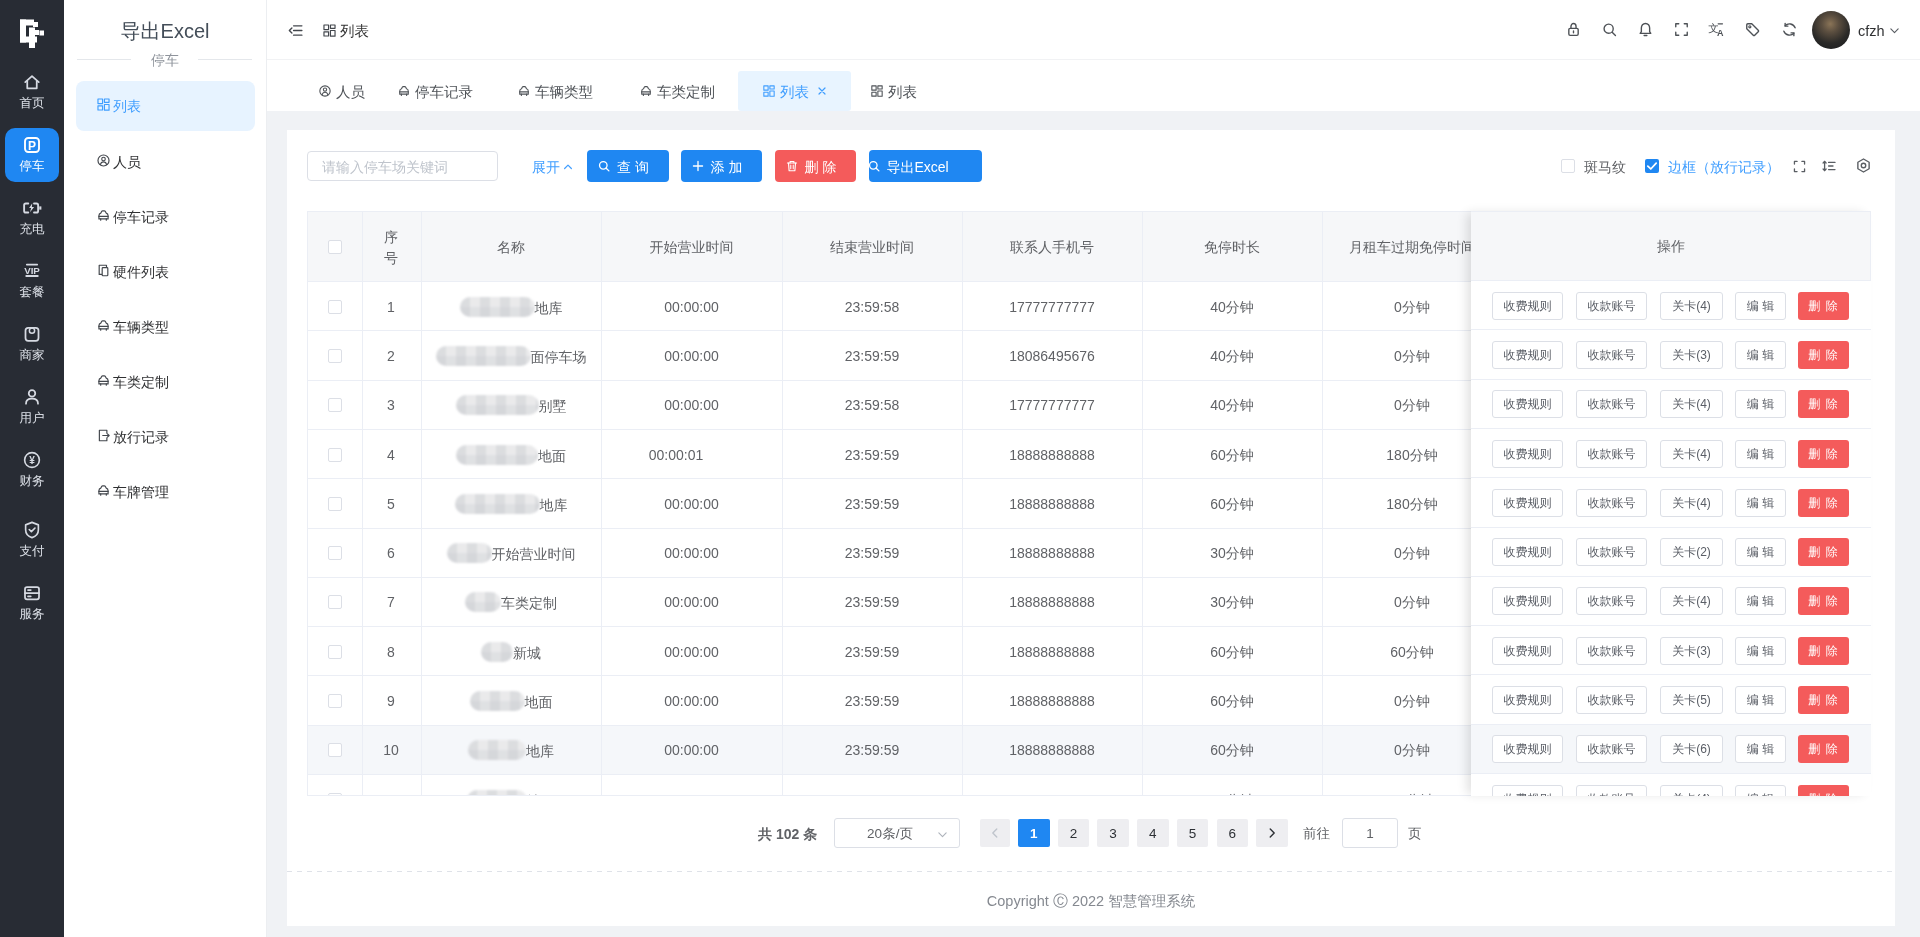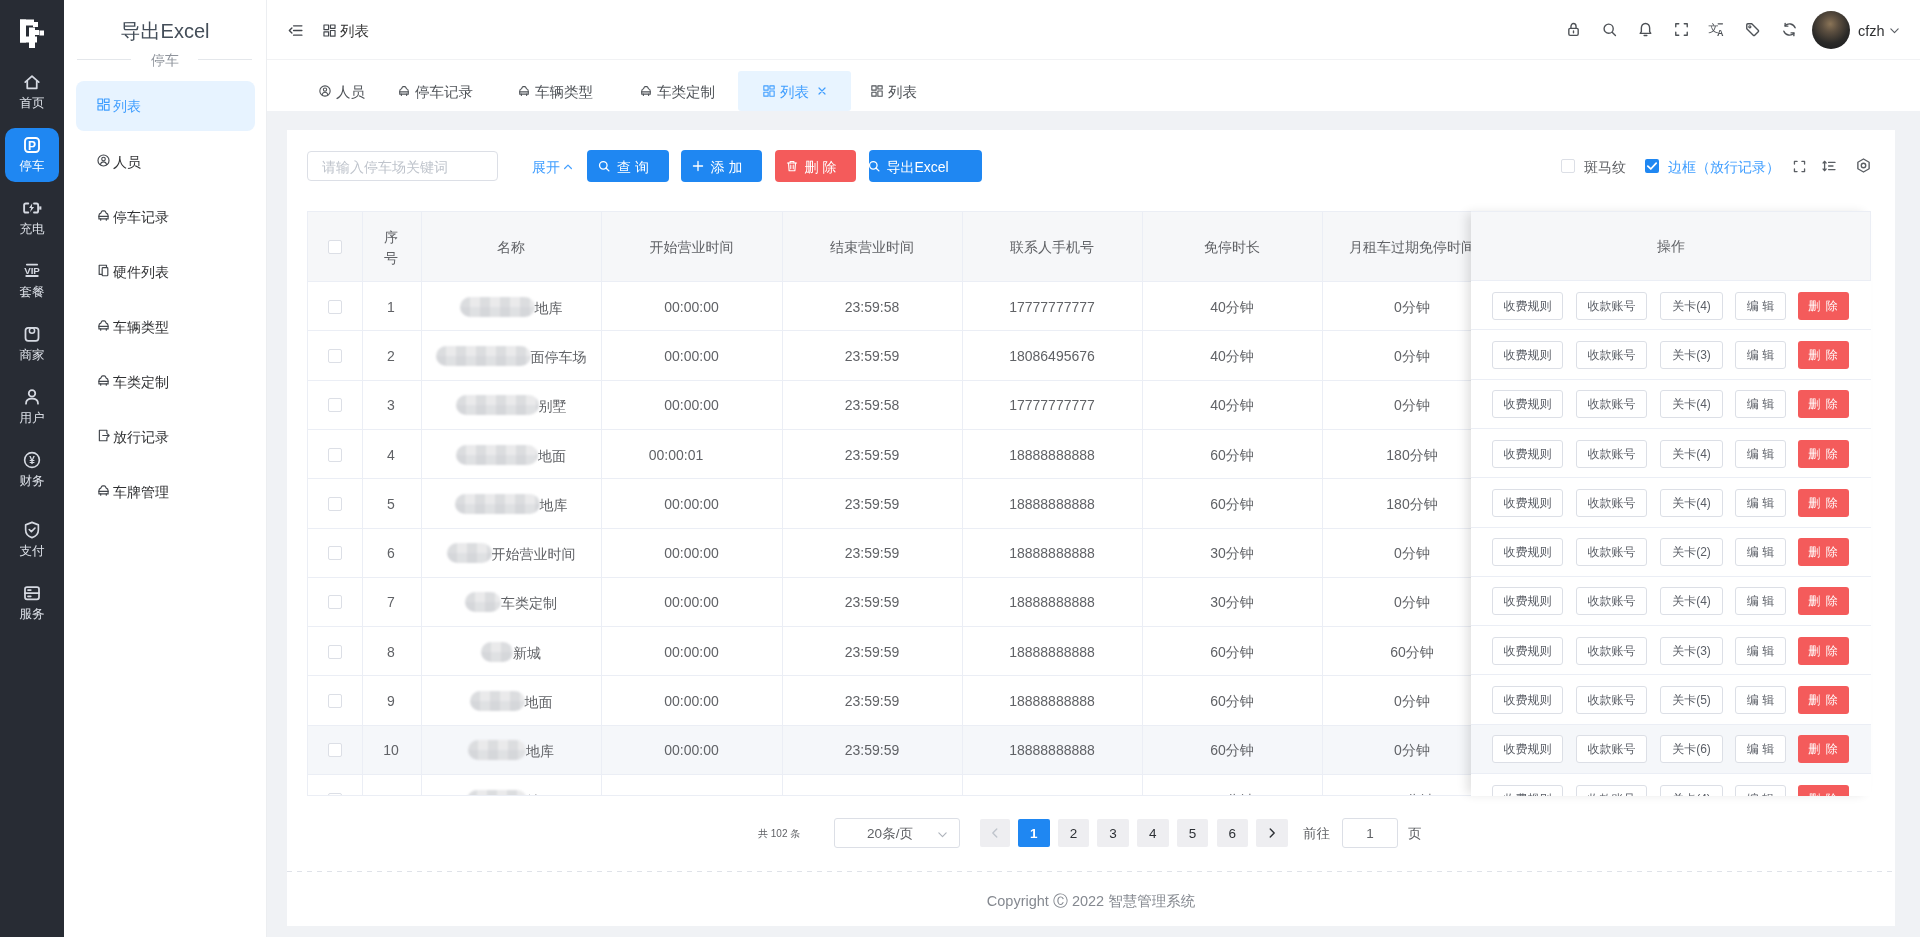--- a/index.html
+++ b/index.html
@@ -639,21 +639,21 @@
 <div style="position:absolute;left:105px;top:573.65px;width:71px;height:28px;background:#fff;border:1px solid #dcdfe6;border-radius:3px;"></div>
 <div style="position:absolute;left:140.5px;top:587.65px;transform:translate(-50%,-50%);font-size:12px;color:#5a5e66;font-weight:400;line-height:1;white-space:nowrap;">收款账号</div>
 <div style="position:absolute;left:189px;top:573.65px;width:63px;height:28px;background:#fff;border:1px solid #dcdfe6;border-radius:3px;"></div>
 <div style="position:absolute;left:220.5px;top:587.65px;transform:translate(-50%,-50%);font-size:12px;color:#5a5e66;font-weight:400;line-height:1;white-space:nowrap;">关卡(4)</div>
 <div style="position:absolute;left:264px;top:573.65px;width:51px;height:28px;background:#fff;border:1px solid #dcdfe6;border-radius:3px;"></div>
 <div style="position:absolute;left:289.5px;top:587.65px;transform:translate(-50%,-50%);font-size:12px;color:#5a5e66;font-weight:400;line-height:1;white-space:nowrap;">编 辑</div>
 <div style="position:absolute;left:327px;top:573.65px;width:51px;height:28px;background:#f45b5b;border-radius:3px;"></div>
 <div style="position:absolute;left:352.5px;top:587.65px;transform:translate(-50%,-50%);font-size:12px;color:#ffffff;font-weight:400;line-height:1;white-space:nowrap;letter-spacing:1px;">删 除</div>
 </div>
 <div style="position:absolute;left:0px;top:0px;width:1920px;height:937px;z-index:5;">
-<div style="position:absolute;left:758px;top:834px;transform:translate(0,-50%);font-size:10px;color:#606266;font-weight:400;line-height:1;white-space:nowrap;">共 102 条</div>
+<div style="position:absolute;left:758px;top:834px;transform:translate(0,-50%);font-size:14px;color:#606266;font-weight:700;line-height:1;white-space:nowrap;">共 102 条</div>
 <div style="position:absolute;left:834px;top:818px;width:126px;height:30px;background:#fff;border:1px solid #dcdfe6;border-radius:3px;"></div>
 <div style="position:absolute;left:890px;top:834px;transform:translate(-50%,-50%);font-size:13.5px;color:#606266;font-weight:400;line-height:1;white-space:nowrap;">20条/页</div>
 <svg style="position:absolute;left:936px;top:828px" width="13" height="13" viewBox="0 0 16 16" fill="none">
       <path d="M3.5 6 L8 10.5 L12.5 6" stroke="#aeb3bb" stroke-width="1.4" stroke-linecap="round" stroke-linejoin="round" fill="none"></path>
     </svg>
 <div style="position:absolute;left:980px;top:819px;width:30px;height:28px;background:#eeeef1;border-radius:2px;"></div>
 <svg style="position:absolute;left:988px;top:826px" width="14" height="14" viewBox="0 0 16 16" fill="none">
       <path d="M10 3.5 L5.5 8 L10 12.5" stroke="#bfc4cc" stroke-width="1.6" stroke-linecap="round" stroke-linejoin="round" fill="none"></path>
     </svg>
 <div style="position:absolute;left:1018.0px;top:819px;width:31.5px;height:28px;background:#1f87f2;border-radius:2px;"></div>

